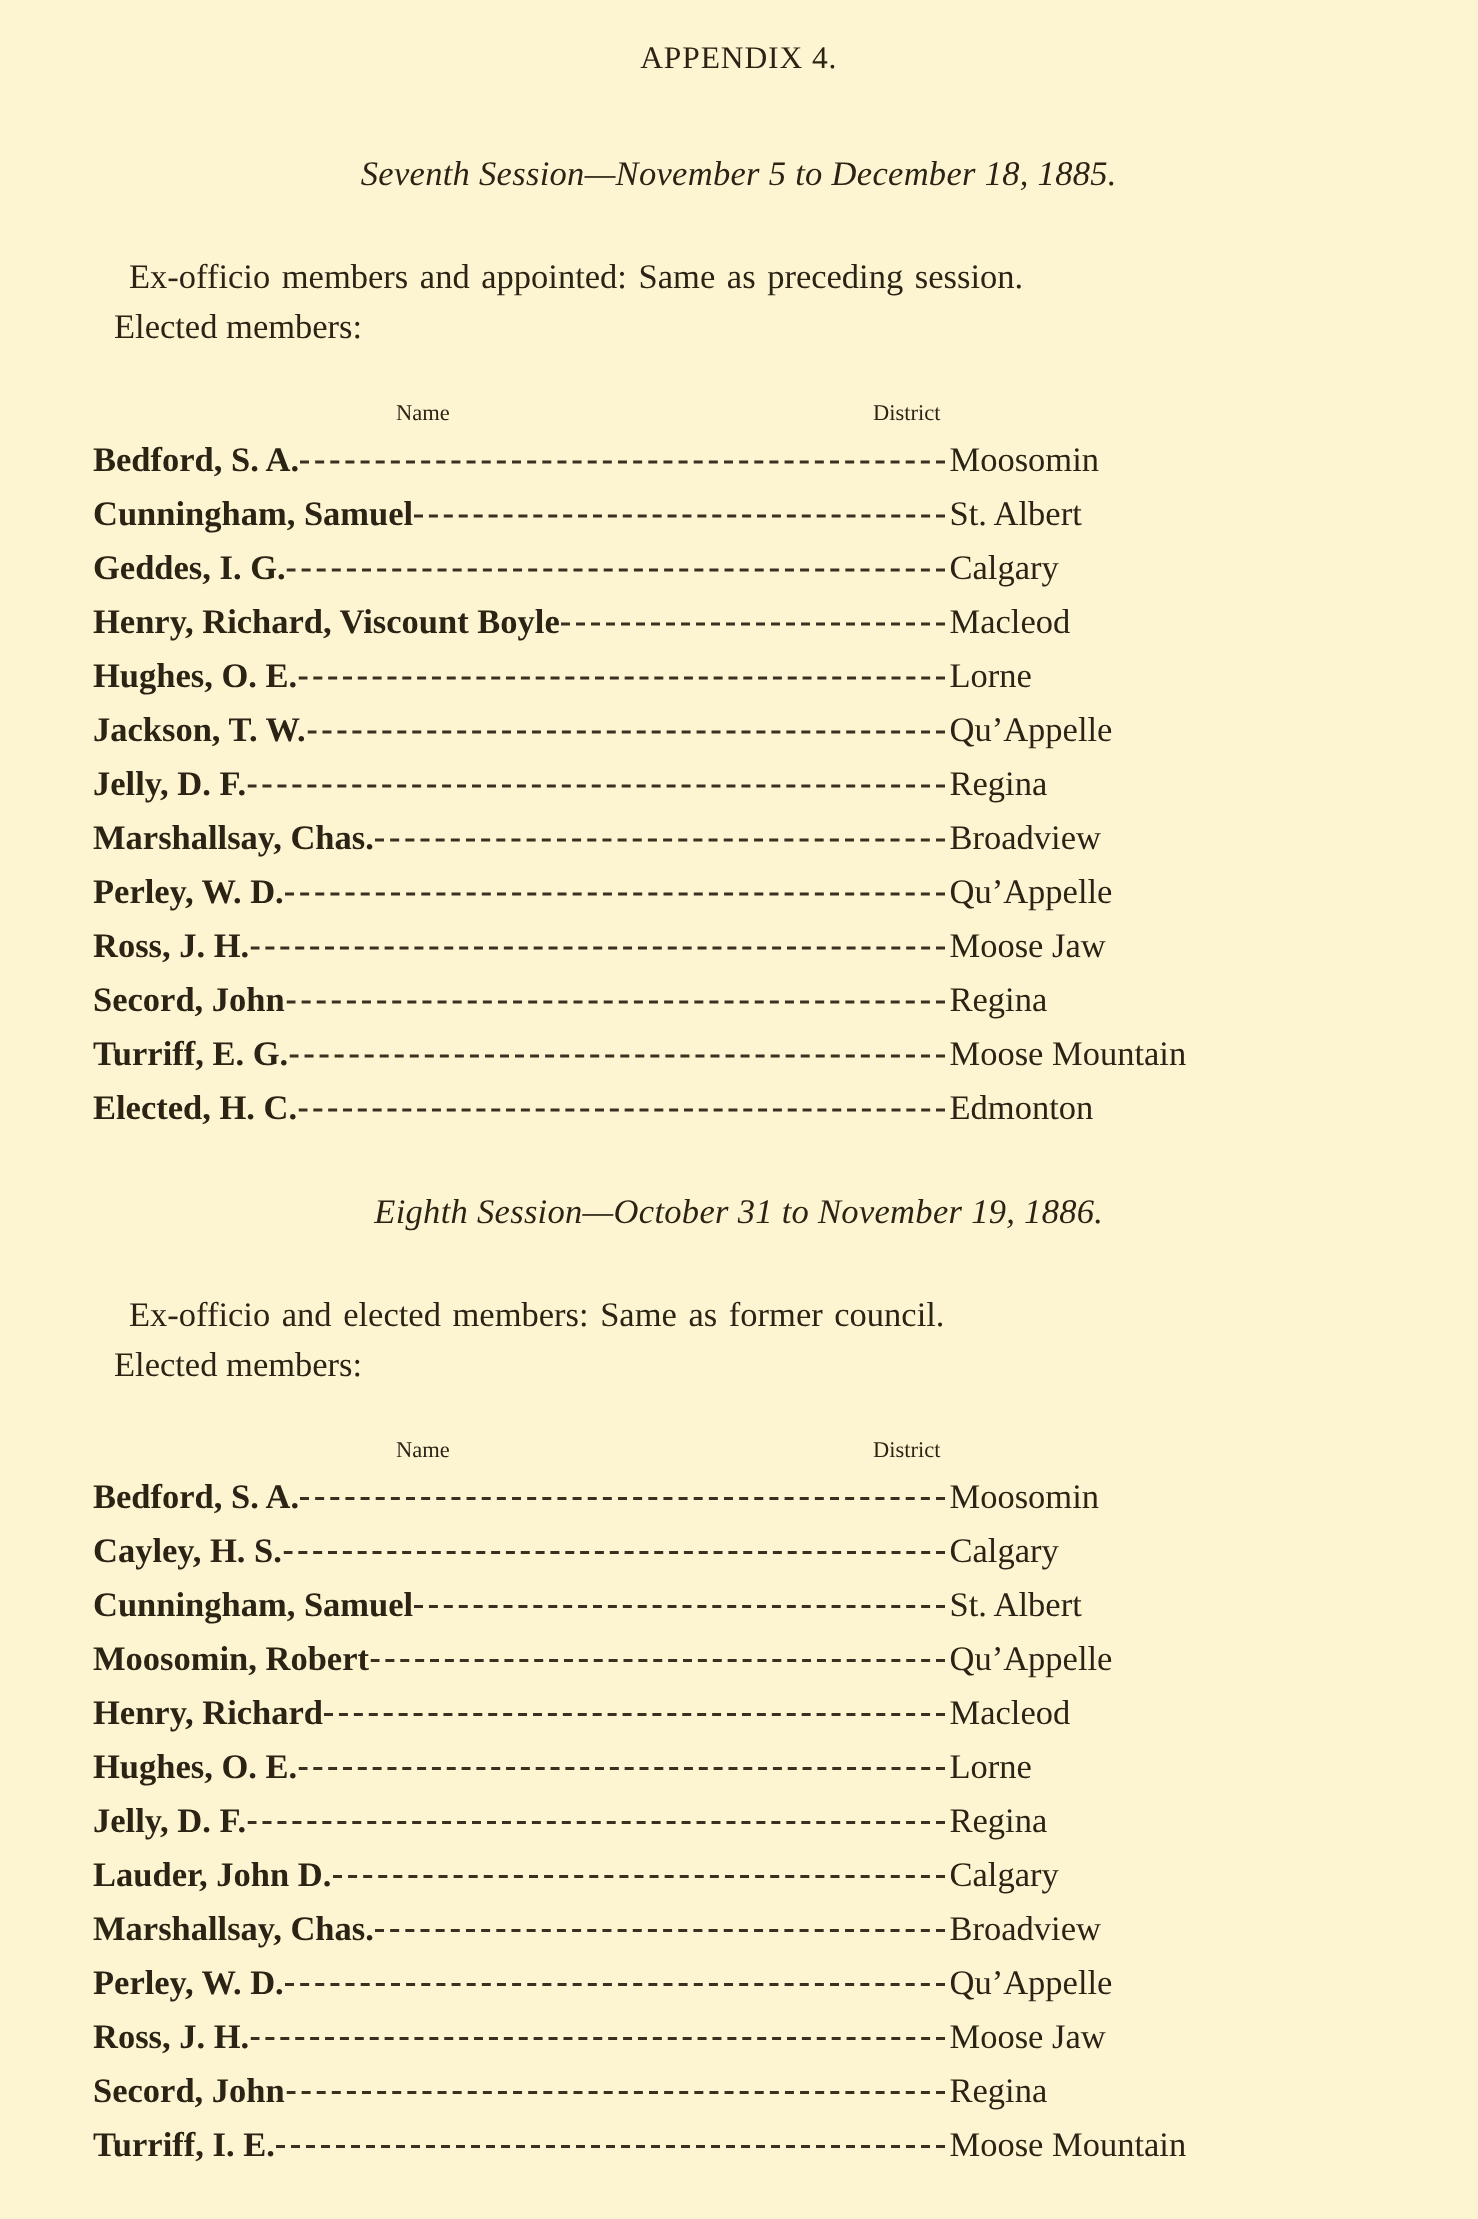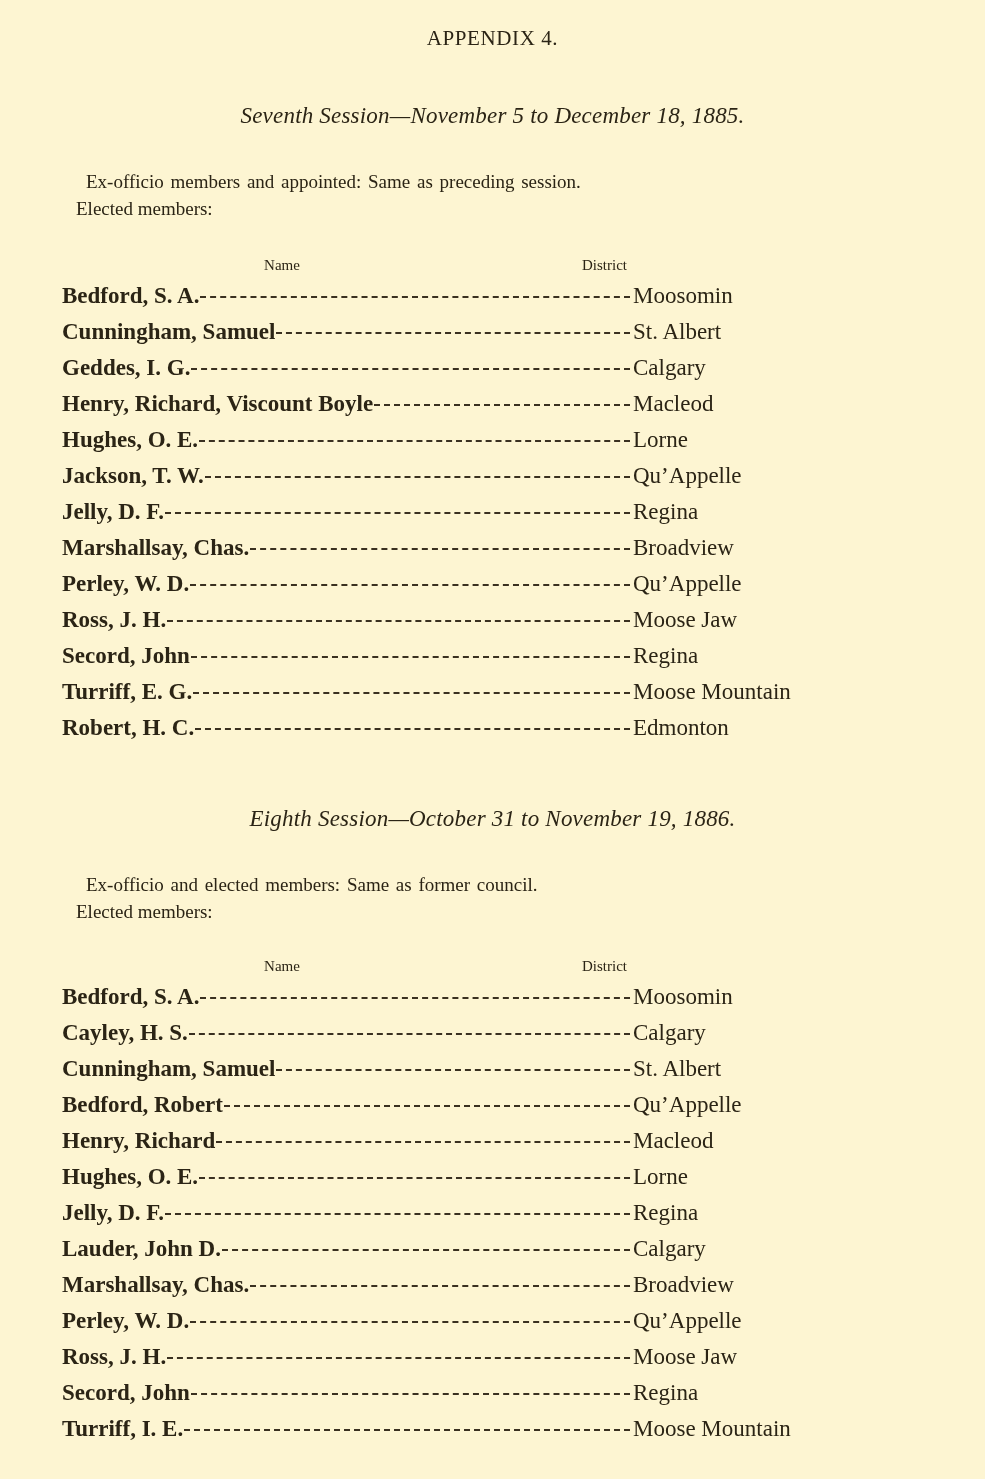--- a/index.html
+++ b/index.html
@@ -30,24 +30,24 @@
     margin-bottom: 0;
   }
   .session-heading {
     text-align: center;
     font-style: italic;
     font-size: 23px;
     margin-top: 52px;
     letter-spacing: 0.2px;
   }
   .session-heading.second {
-    margin-top: 58px;
+    margin-top: 36px;
   }
   .intro {
-    font-size: 19px;
+    font-size: 23px;
     line-height: 1.42;
     margin-top: 40px;
     padding-left: 14px;
   }
   .intro .line1 {
     display: block;
     text-indent: 10px;
     word-spacing: 2px;
   }
   .intro .line2 {
@@ -181,21 +181,21 @@
       <span class="nm">Secord, John</span>
       <span class="leader"></span>
       <span class="dist">Regina</span>
     </div>
     <div class="row">
       <span class="nm">Turriff, E. G.</span>
       <span class="leader"></span>
       <span class="dist">Moose Mountain</span>
     </div>
     <div class="row">
-      <span class="nm">Robert, H. C.</span>
+      <span class="nm">Elected, H. C.</span>
       <span class="leader"></span>
       <span class="dist">Edmonton</span>
     </div>
   </div>
 
   <div class="session-heading second">Eighth Session—October 31 to November 19, 1886.</div>
 
   <div class="intro">
     <span class="line1">Ex-officio and elected members:  Same as former council.</span>
     <span class="line2">Elected members:</span>
@@ -216,21 +216,21 @@
       <span class="nm">Cayley, H. S.</span>
       <span class="leader"></span>
       <span class="dist">Calgary</span>
     </div>
     <div class="row">
       <span class="nm">Cunningham, Samuel</span>
       <span class="leader"></span>
       <span class="dist">St. Albert</span>
     </div>
     <div class="row">
-      <span class="nm">Bedford, Robert</span>
+      <span class="nm">Moosomin, Robert</span>
       <span class="leader"></span>
       <span class="dist">Qu’Appelle</span>
     </div>
     <div class="row">
       <span class="nm">Henry, Richard</span>
       <span class="leader"></span>
       <span class="dist">Macleod</span>
     </div>
     <div class="row">
       <span class="nm">Hughes, O. E.</span>

